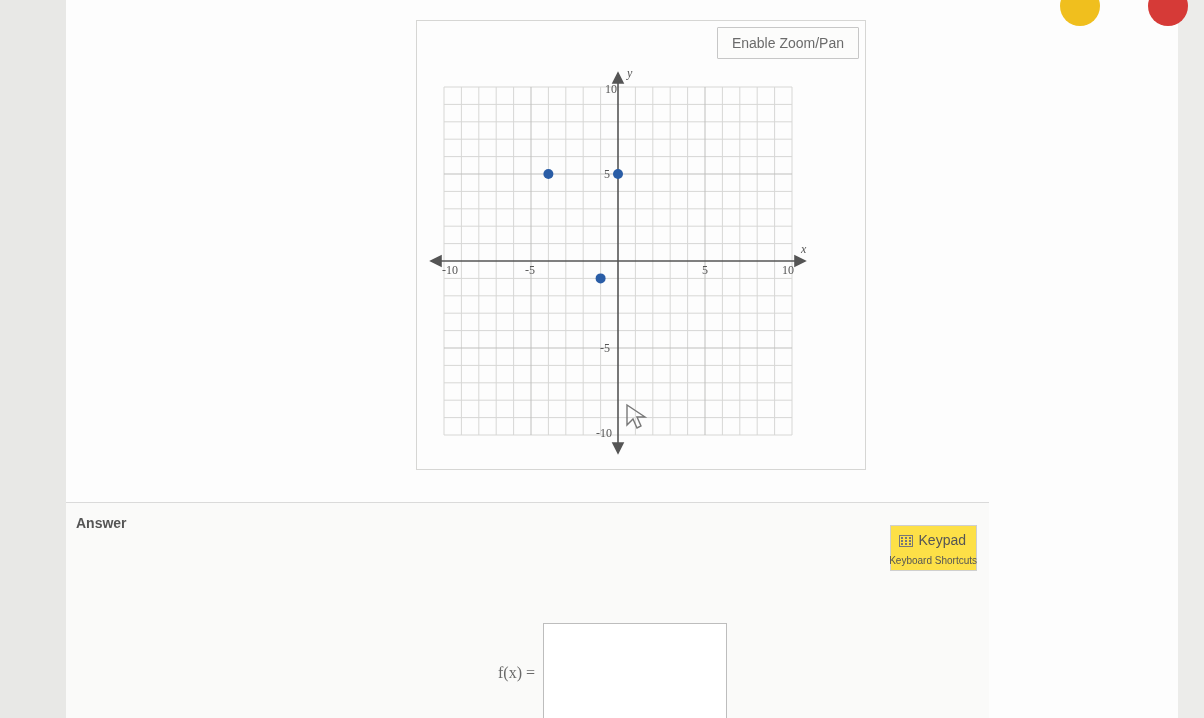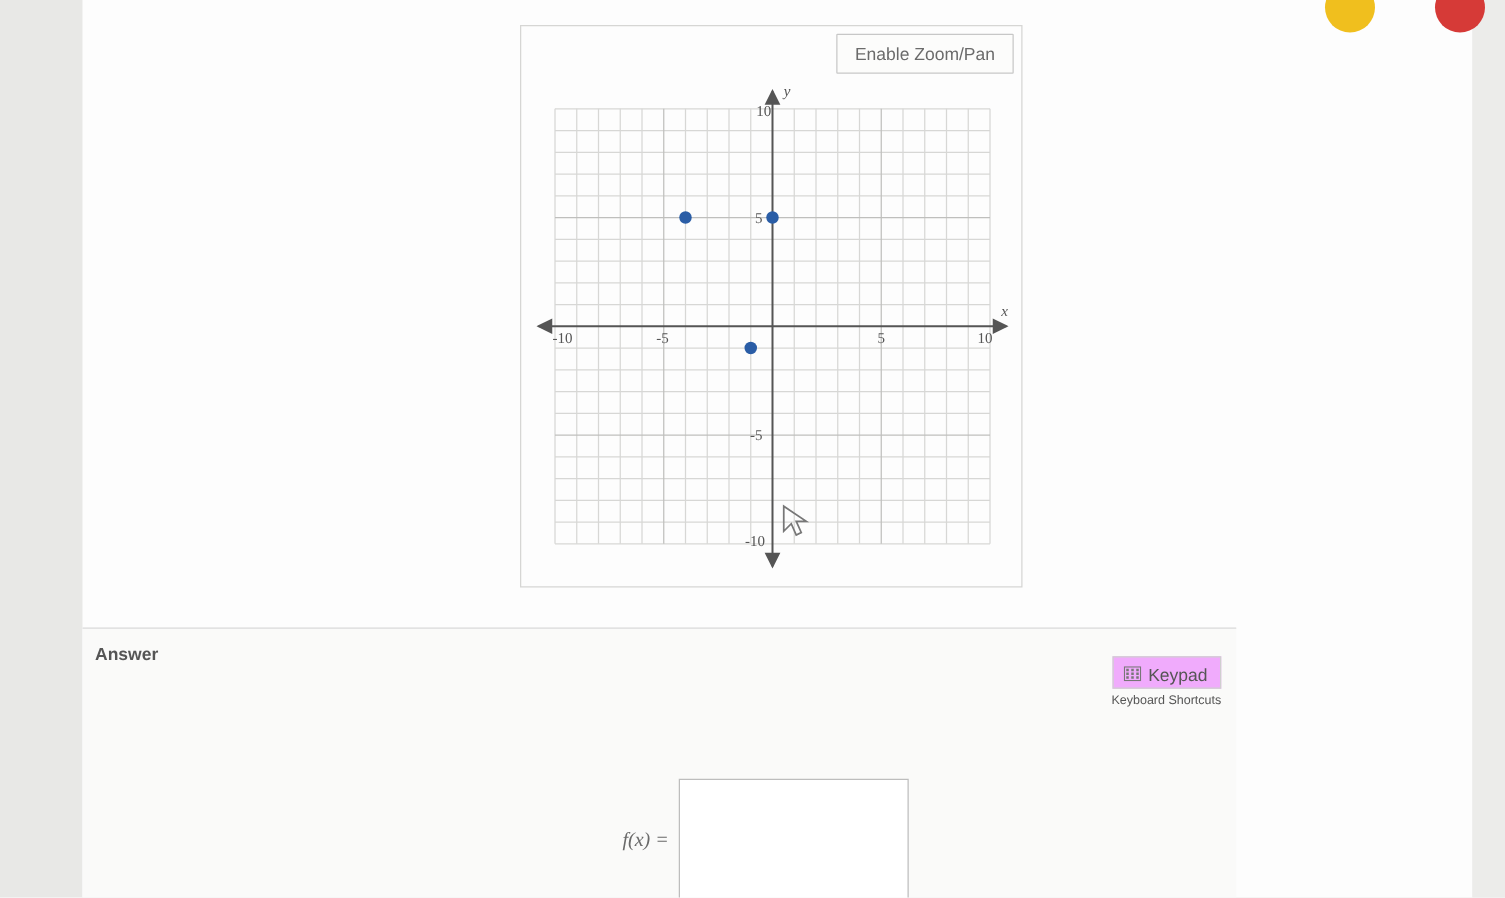--- a/index.html
+++ b/index.html
@@ -17,21 +17,21 @@
     left: 66px;
     top: 0;
     width: 1112px;
     height: 718px;
     background: #fdfdfd;
   }
   .chart-outer {
     position: absolute;
     left: 350px;
     top: 20px;
-    width: 402px;
+    width: 450px;
     height: 450px;
     border: 1px solid #d6d6d4;
   }
   .zoom-btn {
     position: absolute;
     right: 6px;
     top: 6px;
     padding: 7px 14px;
     border: 1px solid #c7c7c7;
     background: #fcfcfb;
@@ -61,27 +61,27 @@
     left: 10px;
     top: 12px;
     font-size: 14px;
     font-weight: 600;
     color: #555;
   }
   .keypad-btn {
     position: absolute;
     right: 12px;
     top: 22px;
-    padding: 6px 10px 2px 8px;
+    padding: 6px 10px 22px 8px;
     border: 1px solid #cfcfcf;
-    background: #f0abfc;
+    background: #fde047;
     color: #555;
     font-size: 14px;
     display: flex;
-    align-items: flex-start;
+    align-items: center;
     gap: 6px;
     cursor: pointer;
   }
   .keypad-icon {
     width: 14px;
     height: 12px;
     display: inline-block;
   }
   .kbd-shortcuts {
     position: absolute;
@@ -94,21 +94,20 @@
   .fx-area {
     position: absolute;
     left: 432px;
     top: 120px;
     display: flex;
     align-items: center;
     gap: 8px;
   }
   .fx-label {
     font-family: "Times New Roman", serif;
-    font-style: italic;
     font-size: 16px;
     color: #6a6a6a;
   }
   .fx-input {
     width: 184px;
     height: 100px;
     border: 1px solid #bdbdbd;
     background: #fff;
     font-size: 16px;
     padding: 6px;

